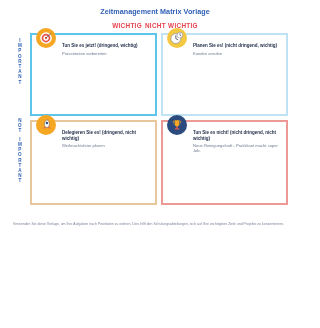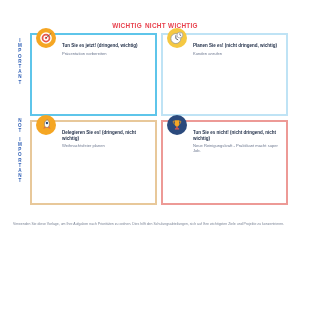--- a/index.html
+++ b/index.html
@@ -167,20 +167,21 @@
     font-size: 3.5px;
     color: #7b8496;
     line-height: 5px;
   }
 </style>
 </head>
 <body>
 
 <div class="page">
 
+  <div class="doc-title">Zeitmanagement Matrix Vorlage</div>
 
   <div class="axis-top">
     <span>WICHTIG</span><span class="gap"></span><span>NICHT WICHTIG</span>
   </div>
 
   <div class="axis-left" id="axis-important">
     <span>I</span>
       <span>M</span>
       <span>P</span>
       <span>O</span>

